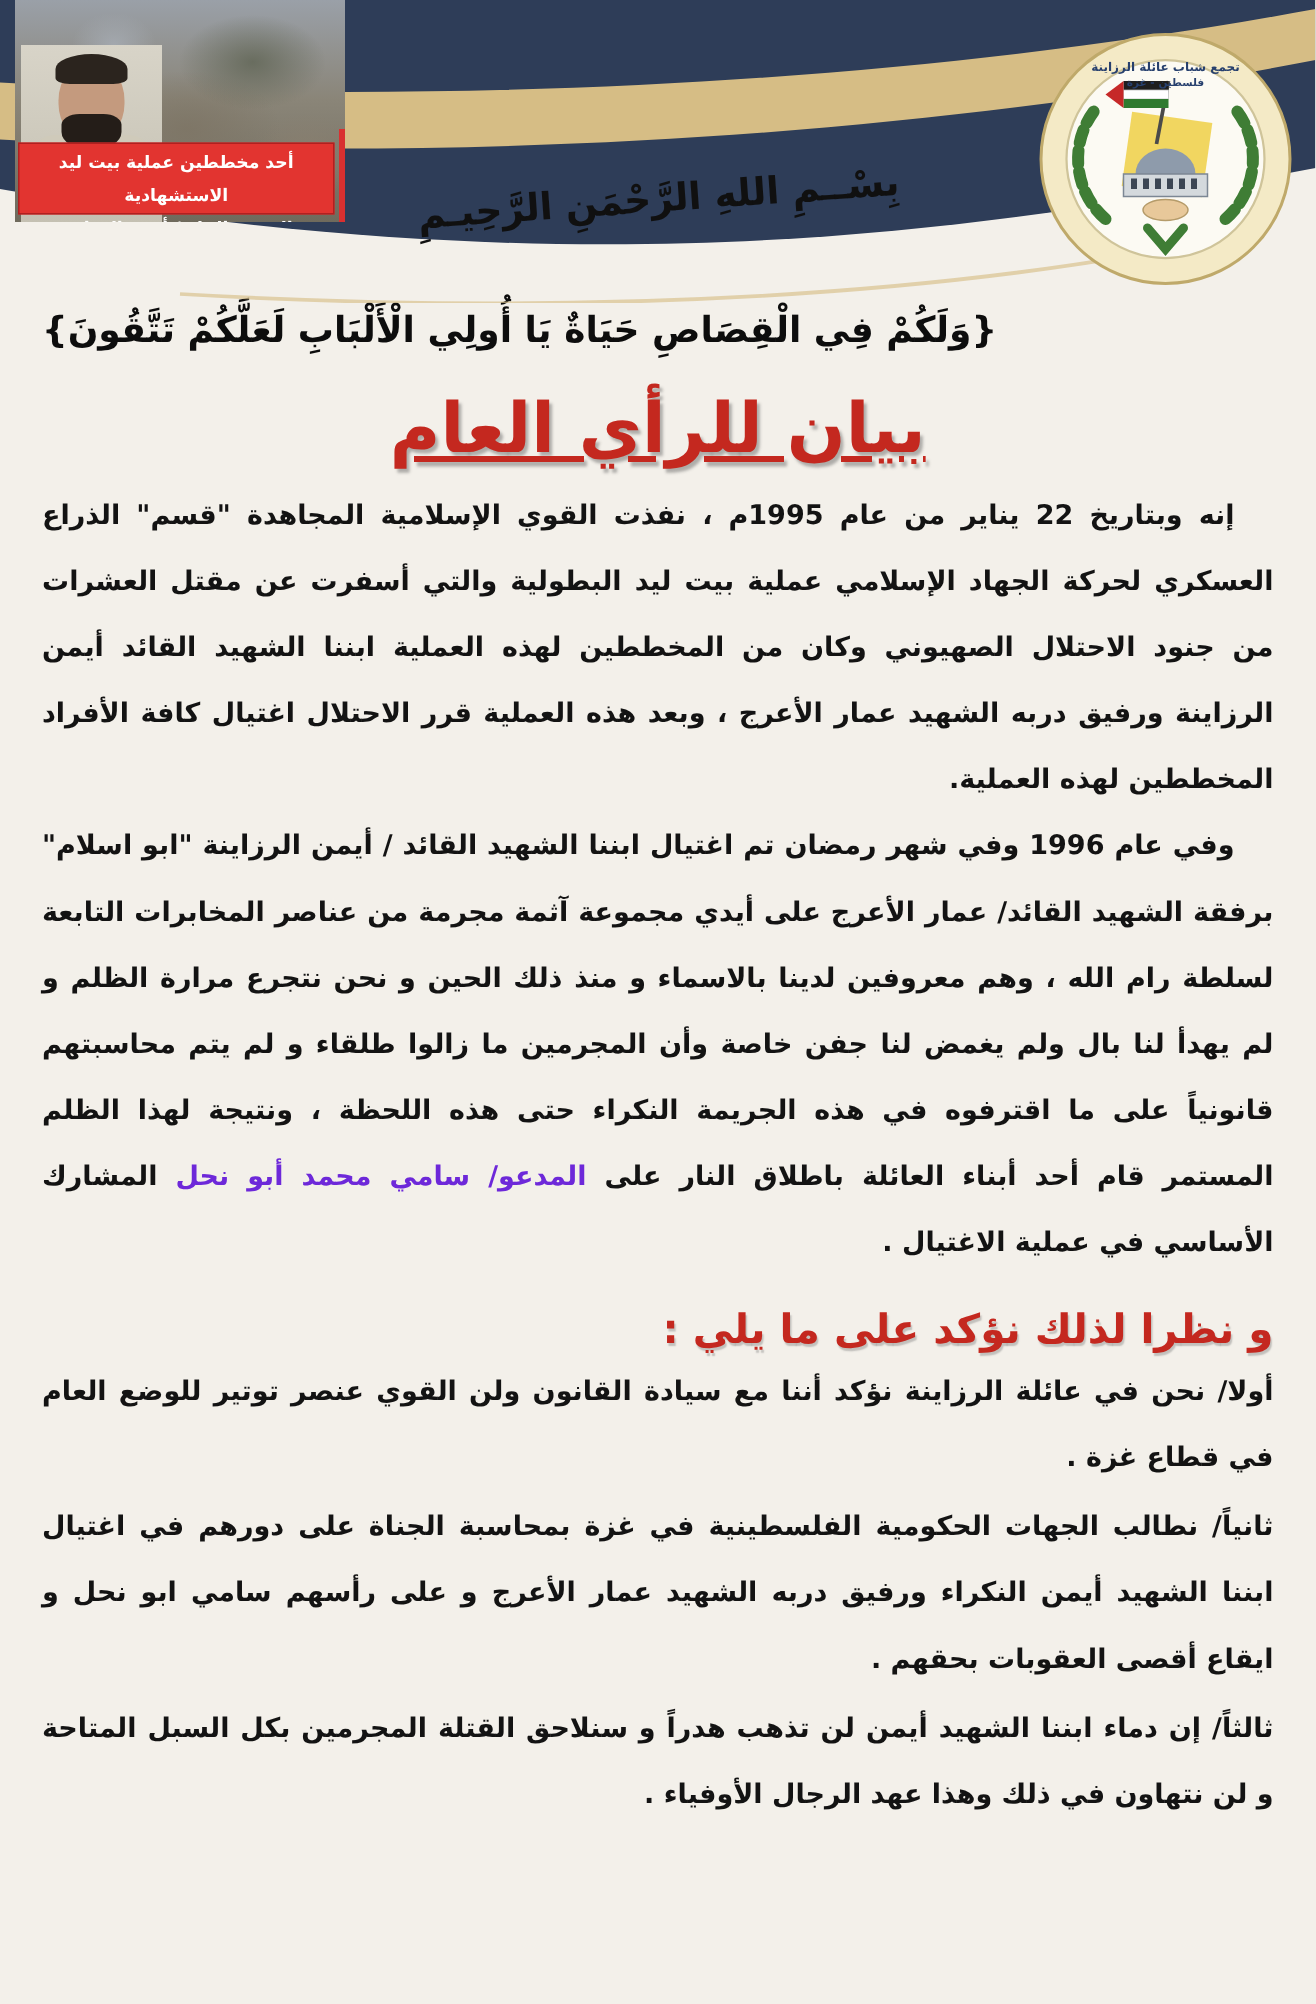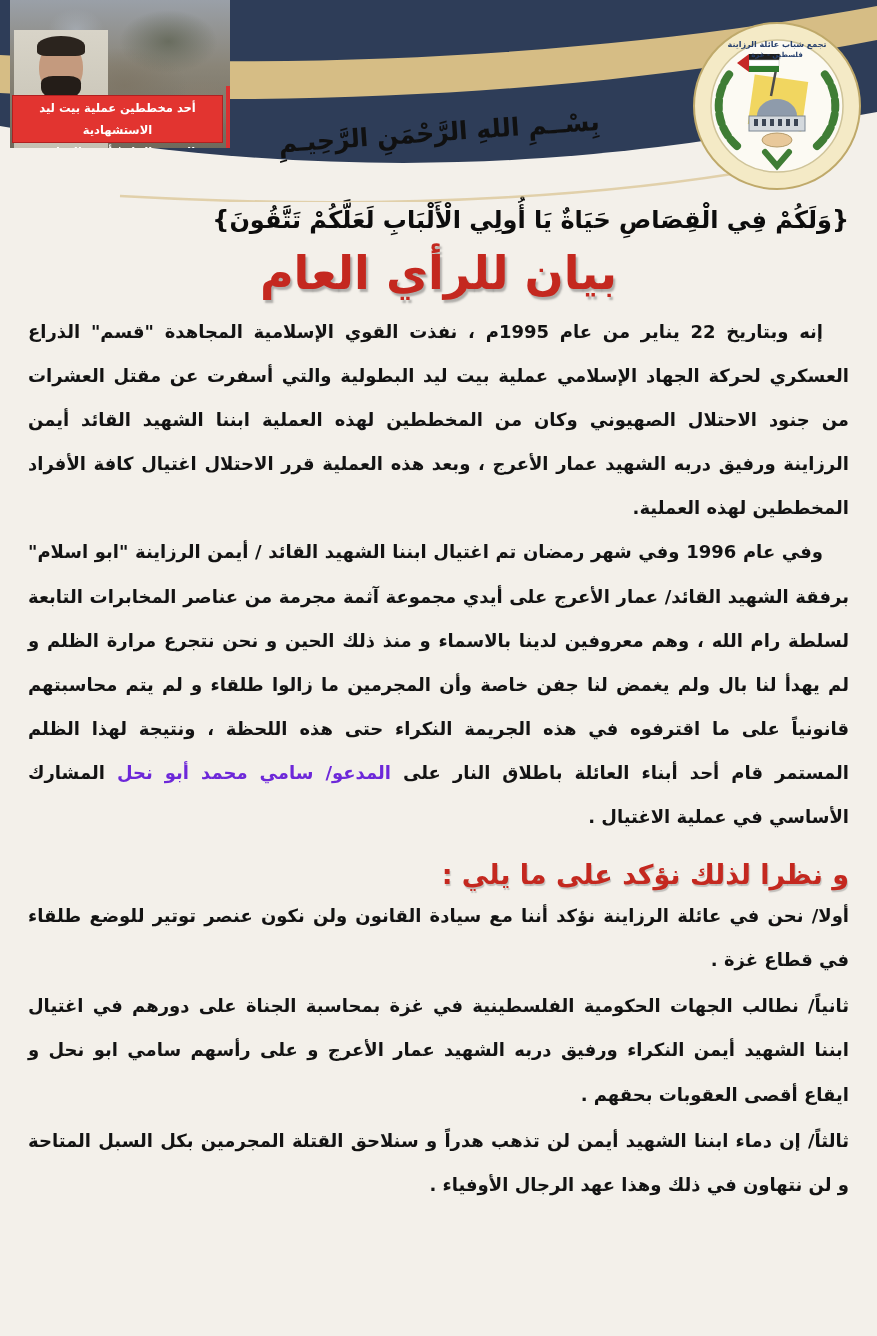--- a/index.html
+++ b/index.html
@@ -47,26 +47,26 @@
   .logo { position:absolute; top:20px; right:14px; width:172px; height:172px; }
 
   .basmala {
     position:absolute; top:118px; left:50%; transform:translateX(-50%) rotate(-4deg);
     font-size:25px; font-weight:bold; color:#101010; white-space:nowrap;
   }
 
   
   .content { padding:0 28px; }
   .verse-top {
-    text-align:right; font-weight:bold; font-size:24px; color:#0d0d0d;
+    text-align:left; font-weight:bold; font-size:24px; color:#0d0d0d;
     margin-top:4px; letter-spacing:0;
   }
   .main-title {
     text-align:center; font-weight:bold; font-size:46px; color:#c4281f;
-    margin:12px 0 10px; text-shadow:2px 3px 2px rgba(90,90,90,.45);
+    margin:24px 0 10px; text-shadow:2px 3px 2px rgba(90,90,90,.45);text-decoration:underline;
   }
   p.body-par {
     font-size:18px; font-weight:bold; line-height:2.45;
     text-align:justify; color:#131313;
   }
   p.indent { text-indent:26px; }
   .red-name { color:#6d28d9; }
   .subheading {
     font-size:27px; font-weight:bold; color:#c4281f;
     margin:20px 0 4px; text-shadow:1px 2px 1px rgba(120,120,120,.4);
@@ -148,18 +148,18 @@
     <div class="verse-top">{وَلَكُمْ فِي الْقِصَاصِ حَيَاةٌ يَا أُولِي الْأَلْبَابِ لَعَلَّكُمْ تَتَّقُونَ}</div>
 
     <h1 class="main-title">بيان للرأي العام</h1>
 
     <p class="body-par indent">إنه وبتاريخ 22 يناير من عام 1995م ، نفذت القوي الإسلامية المجاهدة "قسم" الذراع العسكري لحركة الجهاد الإسلامي عملية بيت ليد البطولية والتي أسفرت عن مقتل العشرات من جنود الاحتلال الصهيوني وكان من المخططين لهذه العملية ابننا الشهيد القائد أيمن الرزاينة ورفيق دربه الشهيد عمار الأعرج ، وبعد هذه العملية قرر الاحتلال اغتيال كافة الأفراد المخططين لهذه العملية.</p>
 
     <p class="body-par indent"><span>وفي عام 1996 وفي شهر رمضان تم اغتيال ابننا الشهيد القائد / أيمن الرزاينة "ابو اسلام" برفقة الشهيد القائد/ عمار الأعرج على أيدي مجموعة آثمة مجرمة من عناصر المخابرات التابعة لسلطة رام الله ، وهم معروفين لدينا بالاسماء و منذ ذلك الحين و نحن نتجرع مرارة الظلم و لم يهدأ لنا بال ولم يغمض لنا جفن خاصة وأن المجرمين ما زالوا طلقاء و لم يتم محاسبتهم قانونياً على ما اقترفوه في هذه الجريمة النكراء حتى هذه اللحظة ، ونتيجة لهذا الظلم المستمر قام أحد أبناء العائلة باطلاق النار على</span> <span class="red-name">المدعو/ سامي محمد أبو نحل</span> <span>المشارك الأساسي في عملية الاغتيال .</span></p>
 
     <div class="subheading">و نظرا لذلك نؤكد على ما يلي :</div>
 
-    <p class="body-par point">أولا/ نحن في عائلة الرزاينة نؤكد أننا مع سيادة القانون ولن نكون عنصر توتير للوضع طلقاء في قطاع غزة .</p>
+    <p class="body-par point">أولا/ نحن في عائلة الرزاينة نؤكد أننا مع سيادة القانون ولن القوي عنصر توتير للوضع العام في قطاع غزة .</p>
     <p class="body-par point">ثانياً/ نطالب الجهات الحكومية الفلسطينية في غزة بمحاسبة الجناة على دورهم في اغتيال ابننا الشهيد أيمن النكراء ورفيق دربه الشهيد عمار الأعرج و على رأسهم سامي ابو نحل و ايقاع أقصى العقوبات بحقهم .</p>
     <p class="body-par point">ثالثاً/ إن دماء ابننا الشهيد أيمن لن تذهب هدراً و سنلاحق القتلة المجرمين بكل السبل المتاحة و لن نتهاون في ذلك وهذا عهد الرجال الأوفياء .</p>
 
   </div>
 </div>
 
 </body></html>

